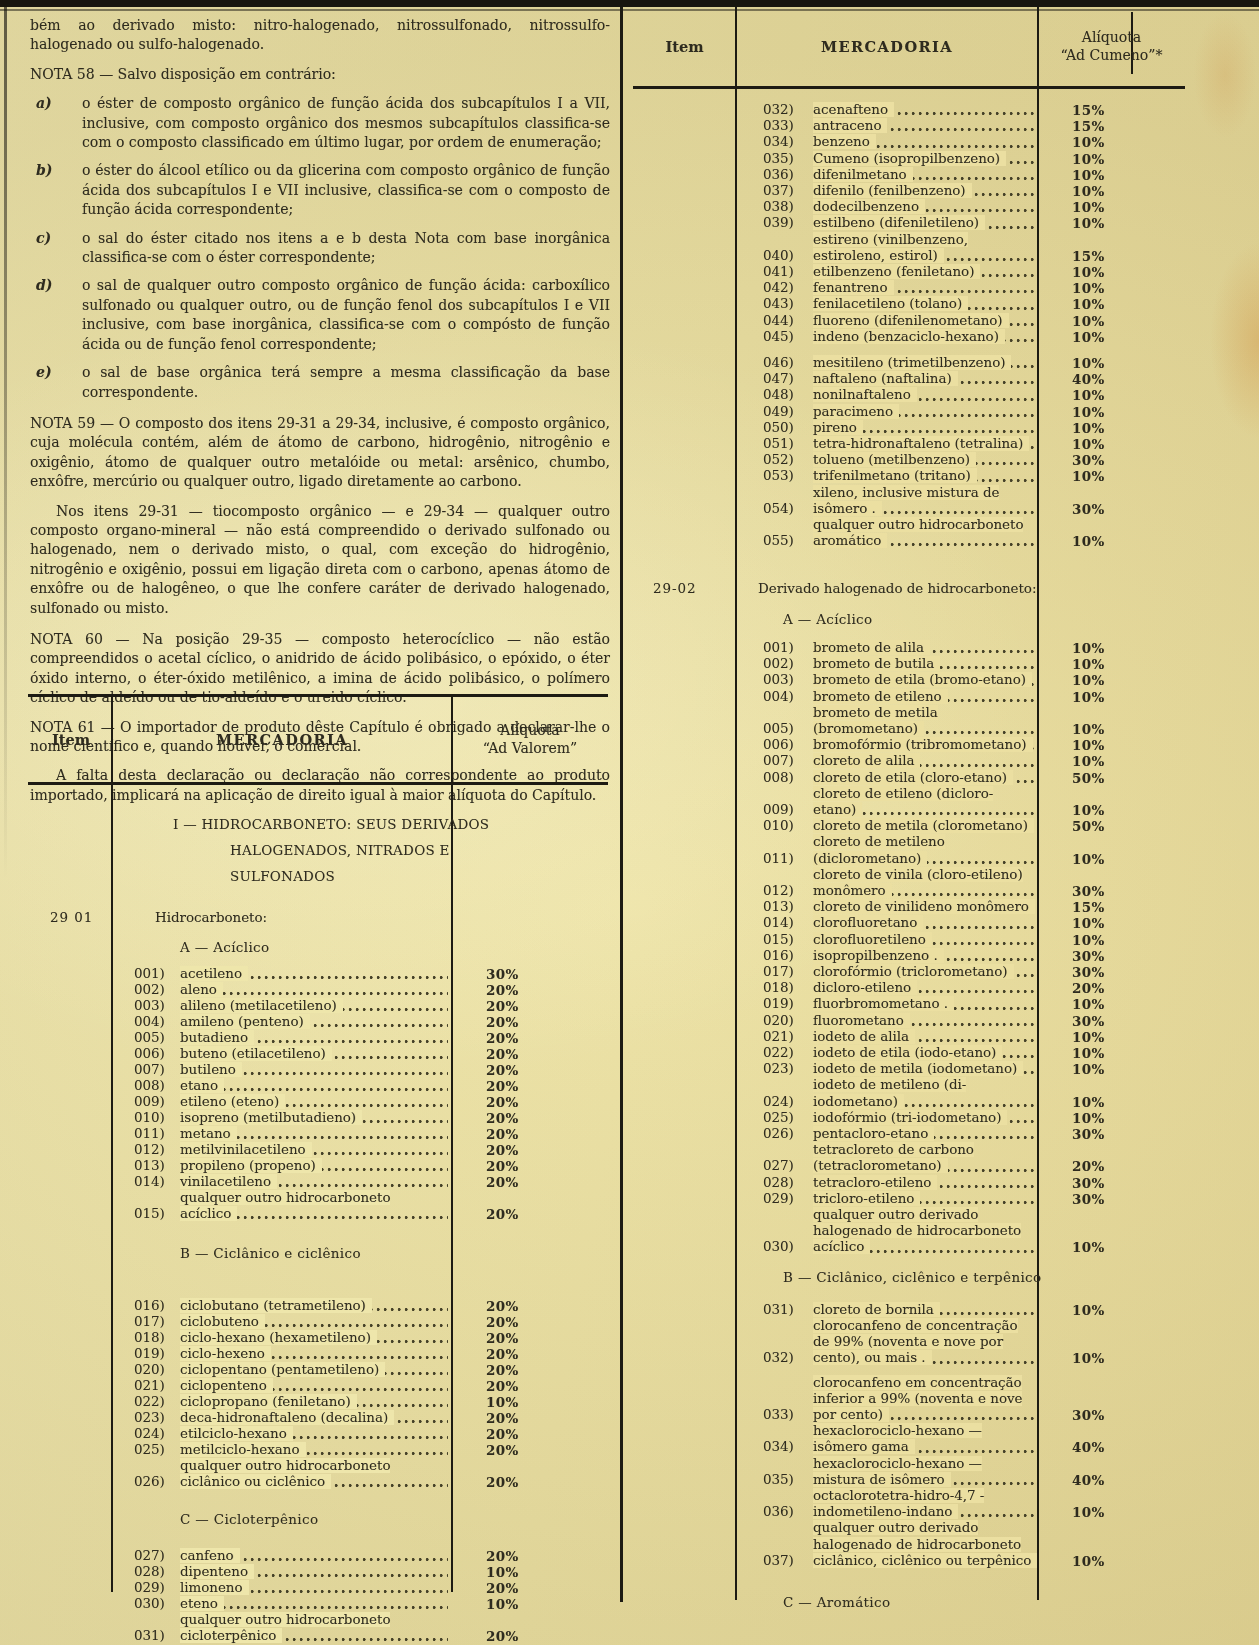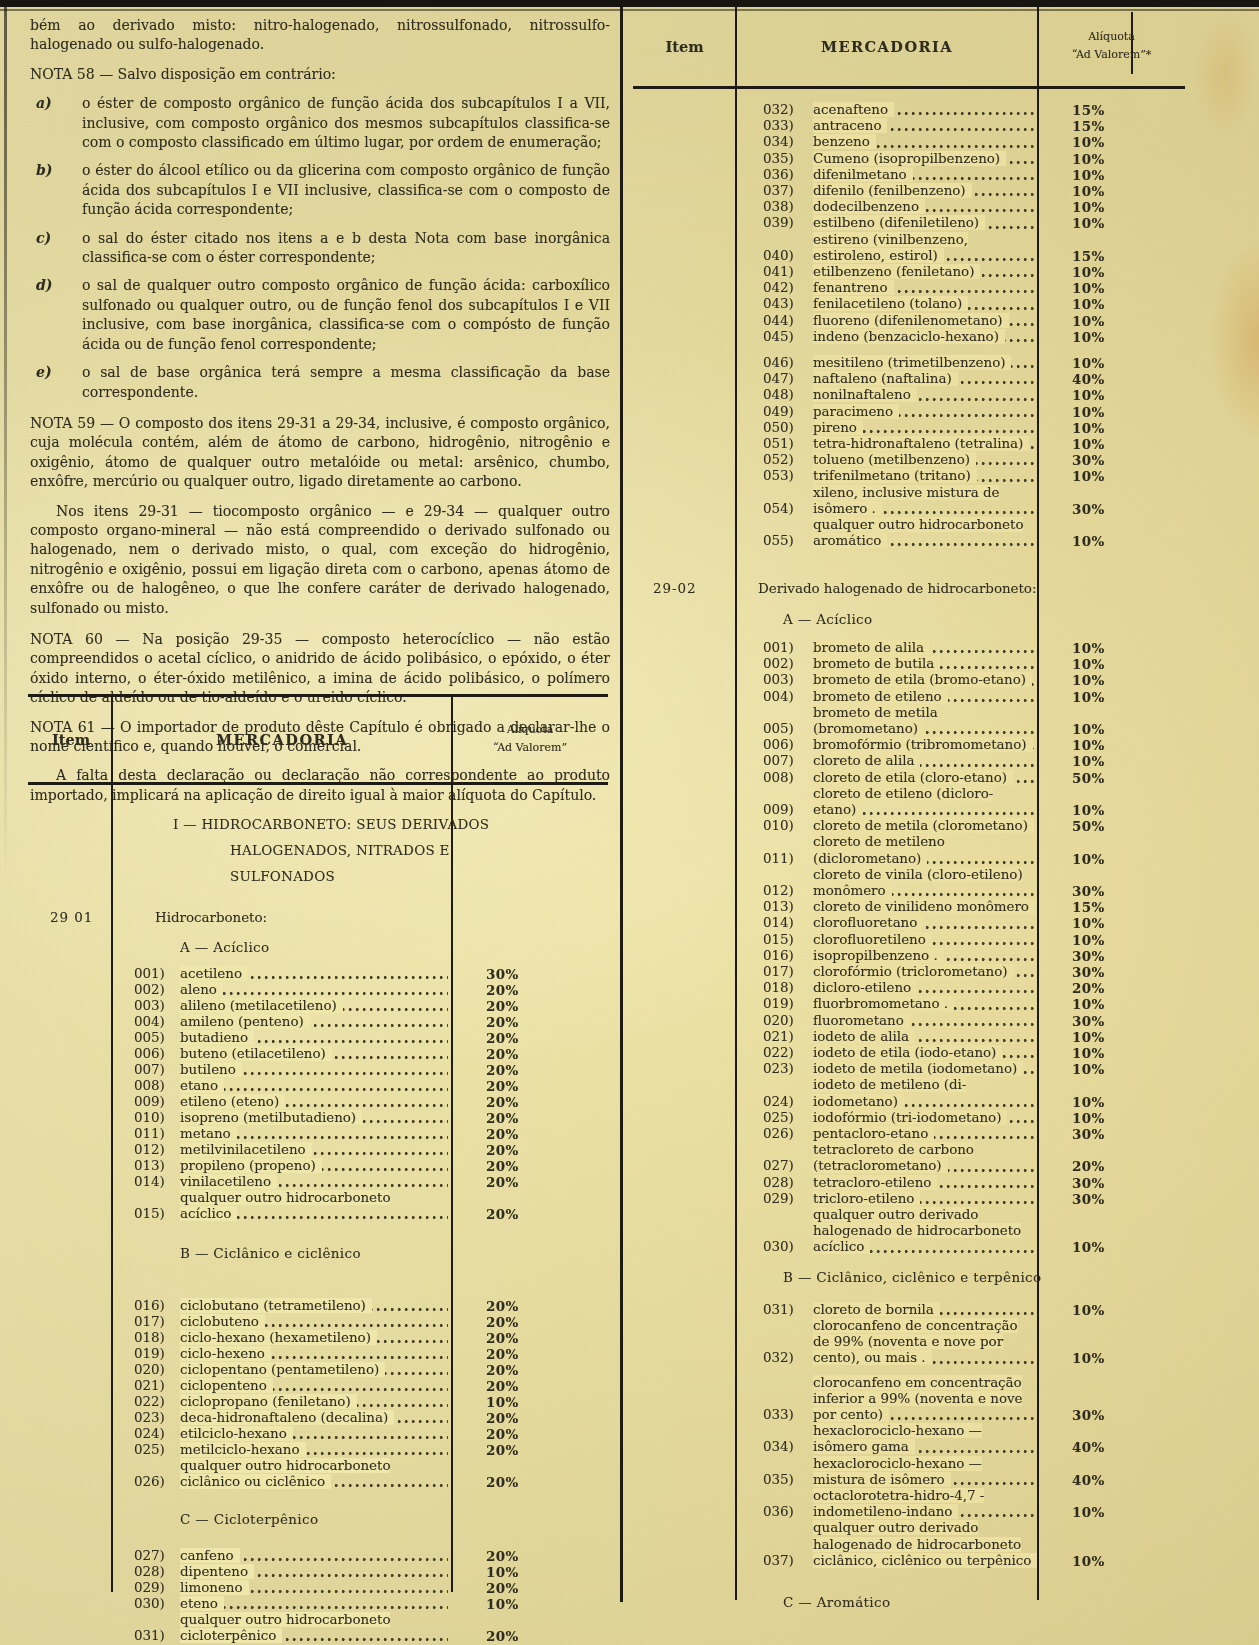--- a/index.html
+++ b/index.html
@@ -25,21 +25,21 @@
   .notes p{margin:0 0 10px 0;}
   .nota-title{margin:4px 0 10px 0;}
   .note-item{position:relative;padding-left:52px;margin-bottom:9px;}
   .note-item .ltr{position:absolute;left:6px;top:0;font-style:italic;font-weight:bold;}
   .indent1{text-indent:26px;margin-bottom:0;}
 
   
   .thead{display:grid;align-items:center;text-align:center;font-size:14.5px;position:absolute;}
   .th-item,.th-merc{font-weight:bold;}
   .th-merc{letter-spacing:1.5px;}
-  .th-aliq{font-size:11px;line-height:18px;}
+  .th-aliq{font-size:14px;line-height:18px;}
   .rows{position:absolute;font-size:13.4px;}
   .t-row{display:flex;align-items:flex-end;padding-left:var(--padl);}
   .t-num{flex:0 0 var(--numw);}
   .t-desc{flex:1;position:relative;min-width:0;}
   .t-desc::after{content:"";position:absolute;left:0;right:4px;bottom:2px;height:5px;
     background-image:radial-gradient(circle at 2.2px 2.5px,#454128 1.15px,rgba(0,0,0,0) 1.75px);
     background-size:7px 5px;background-repeat:repeat-x;}
   .t-txt{position:relative;z-index:1;background:var(--paper);padding-right:6px;}
   .t-pct{flex:0 0 var(--pctw);padding-left:34px;box-sizing:border-box;font-weight:bold;letter-spacing:.4px;}
   .t-sub{padding-left:150px;margin:14px 0 10px 0;letter-spacing:.4px;}
@@ -275,21 +275,21 @@
   <div class="hrule" style="left:633px;top:86px;width:552px;height:3px"></div>
   <div class="vrule" style="left:735px;top:7px;width:2px;height:1593px"></div>
   <div class="vrule" style="left:1037px;top:7px;width:2px;height:1593px"></div>
   <div class="vrule" style="left:1131px;top:12px;width:2px;height:62px"></div>
 
   <div class="thead" id="right-head">
     <div class="th-item">Item</div>
     <div class="th-merc">MERCADORIA</div>
     <div class="th-aliq">
       <div>Alíquota</div>
-      <div>“Ad Valorem”*</div>
+      <div>“Ad Cumeno”*</div>
     </div>
   </div>
   <div class="rows" id="right-rows">
       <div class="t-gap" style="height: 10px;"></div>
       <div class="t-gap" style="height: 4px;"></div>
       <div class="t-row">
         <span class="t-num">032)</span>
         <span class="t-desc"><span class="t-txt">acenafteno</span></span>
         <span class="t-pct">15%</span>
       </div>

